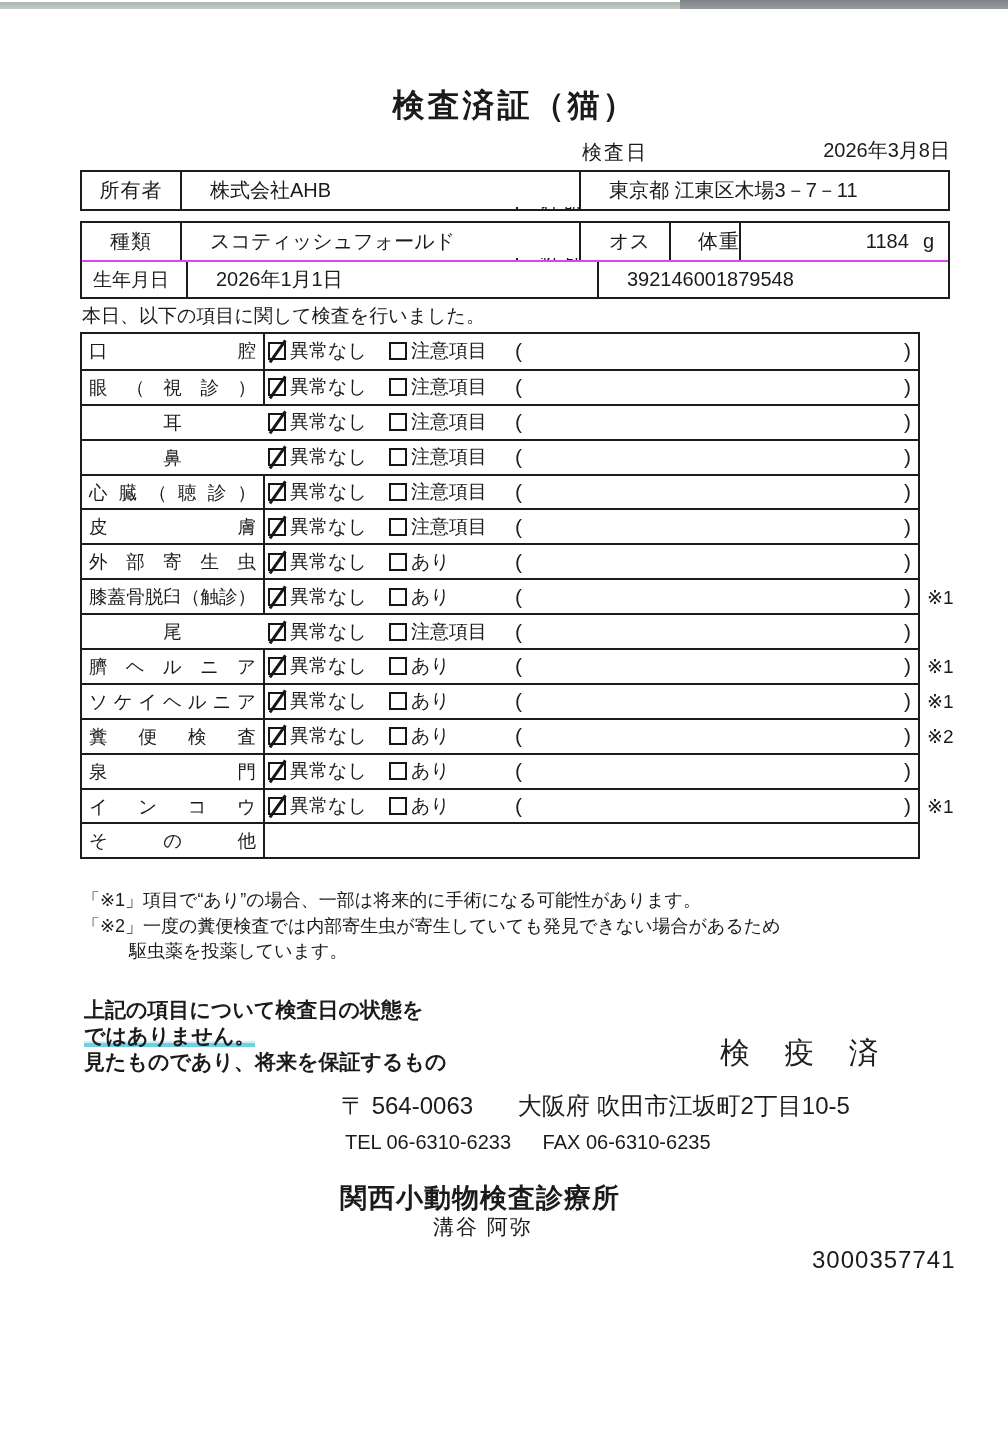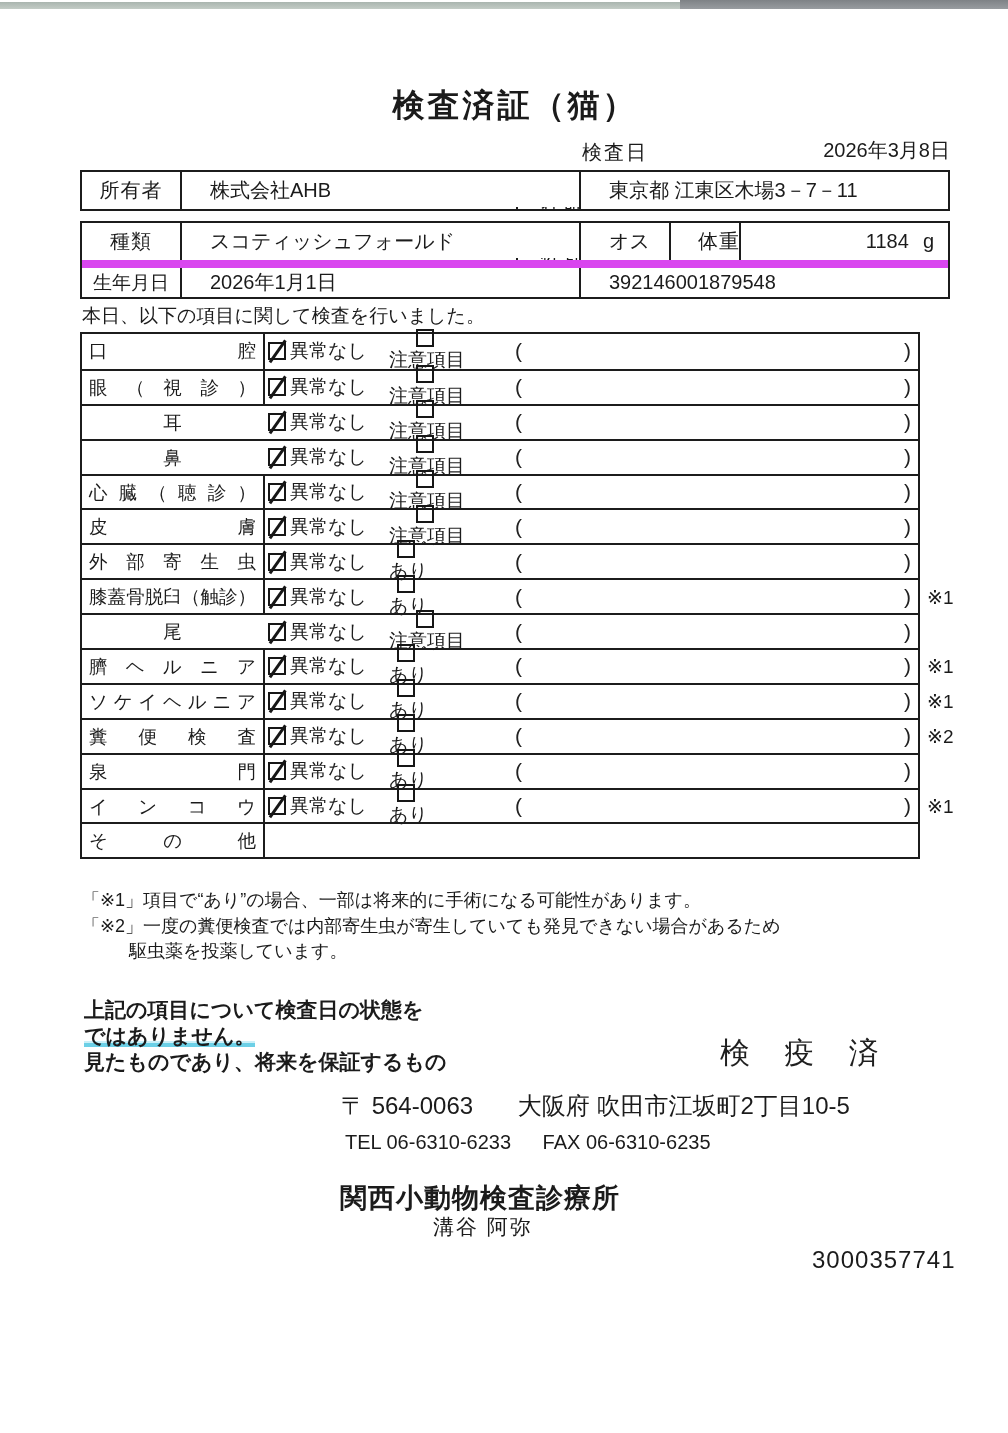--- a/index.html
+++ b/index.html
@@ -19,21 +19,21 @@
 
   .title{position:absolute;left:80px;top:84px;width:870px;
     text-align:center;font-size:32px;font-weight:bold;letter-spacing:3px;}
 
   .exam-date-label{position:absolute;left:582px;top:139px;font-size:20px;letter-spacing:2px;}
   .exam-date-value{position:absolute;left:806px;top:137px;width:144px;text-align:right;font-size:20px;}
 
   
   .tbl{position:absolute;border:2px solid #1c1c1c;box-sizing:border-box;background:#fff;}
   .trow{display:flex;box-sizing:border-box;}
-  .trow + .trow{border-top:8px solid #d946ef;}
+  .trow + .trow{border-top:2px solid #d946ef;gap:6px;}
   .tcell{box-sizing:border-box;display:flex;align-items:center;font-size:20px;
     white-space:nowrap;overflow:hidden;}
   .tcell + .tcell{border-left:2px solid #1c1c1c;padding-left:28px;}
   .lab{justify-content:center;letter-spacing:1px;}
   .val{padding-left:10px;}
 
   .owner-table{left:80px;top:170px;width:870px;height:41px;}
   .owner-table .trow{height:100%;}
   .pet-table{left:80px;top:221px;width:870px;height:78px;}
   .pet-table .trow{height:37px;}
@@ -55,21 +55,21 @@
   .chk-label{width:183px;box-sizing:border-box;padding:0 7px;font-size:18.5px;
     display:block;line-height:33px;
     text-align:justify;text-align-last:justify;
     border-right:2px solid #1c1c1c;overflow:hidden;}
   .chk-label.center{text-align:center;text-align-last:center;}
   .chk-label.nodiv{border-right:2px solid transparent;}
   .chk-content{position:relative;flex:1;height:100%;}
   .grp{position:absolute;top:50%;transform:translateY(-50%);
     display:flex;align-items:center;font-size:19px;white-space:nowrap;}
   .g1{left:3px;}
-  .g2{left:124px;flex-direction:column;}
+  .g2{left:124px;}
   .cb{position:relative;width:14px;height:14px;border:2px solid #161616;
     display:inline-block;margin-right:4px;flex:0 0 auto;}
   .cb .slash{position:absolute;left:-6px;top:6px;width:27px;height:2.6px;
     background:#161616;transform:rotate(-55deg);}
   .paren{position:absolute;top:50%;transform:translateY(-50%);font-size:21px;color:#222;}
   .paren-open{left:250px;}
   .paren-close{right:7px;}
   .chk-note{position:absolute;left:calc(100% + 9px);top:50%;transform:translateY(-50%);
     font-size:19px;white-space:nowrap;}
 

